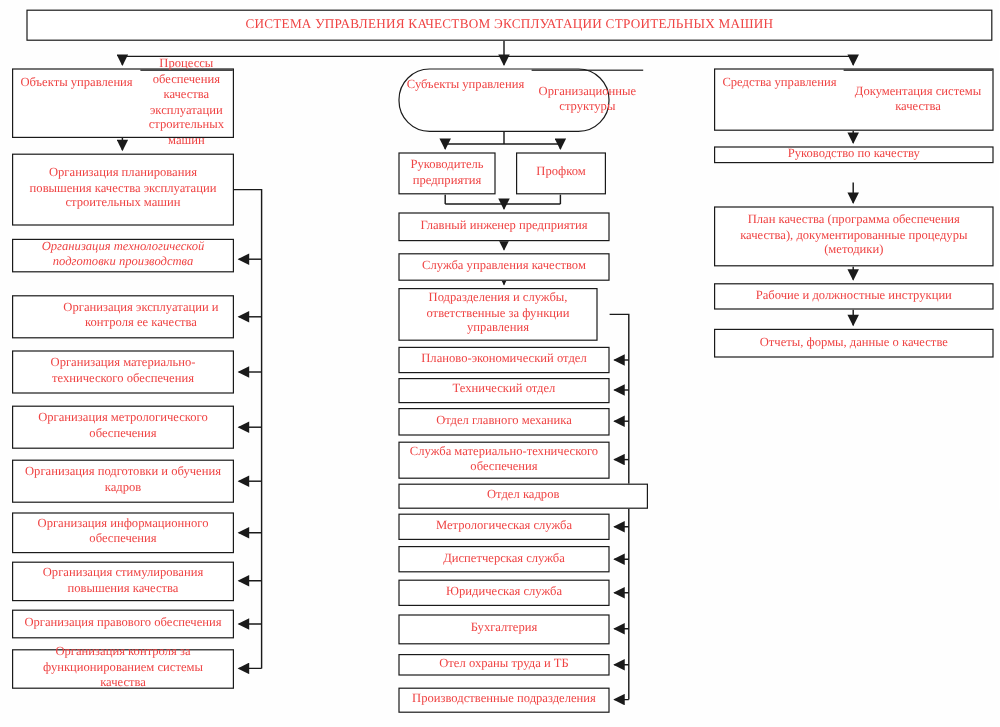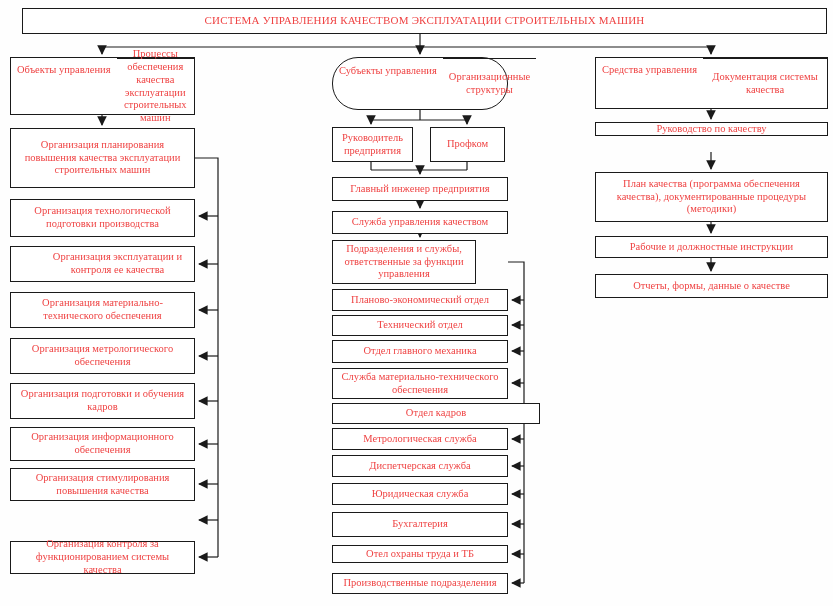--- a/index.html
+++ b/index.html
@@ -94,40 +94,41 @@
 
   <div class="box title-box" style="left:22px;top:8px;width:805px;height:26px;">СИСТЕМА УПРАВЛЕНИЯ КАЧЕСТВОМ ЭКСПЛУАТАЦИИ СТРОИТЕЛЬНЫХ МАШИН</div>
 
   <div class="box stack" style="left:10px;top:57px;width:185px;height:58px;">
     <div class="cell fixed" style="height:25px;">Объекты управления</div>
     <div class="cell">Процессы обеспечения качества эксплуатации строительных машин</div>
   </div>
 
   <div class="box" style="left:10px;top:128px;width:185px;height:60px;">Организация планирования повышения качества эксплуатации строительных машин</div>
 
-  <div class="box" style="left:10px;top:199px;width:185px;height:38px;">Организация технологической подготовки производства</div>
+  <div class="box" style="left:10px;top:199px;width:185px;height:28px;font-style:italic;">Организация технологической подготовки производства</div>
   <div class="box" style="left:10px;top:246px;width:185px;height:36px;padding-left:35px;">Организация эксплуатации и контроля ее качества</div>
   <div class="box" style="left:10px;top:292px;width:185px;height:36px;">Организация материально-технического обеспечения</div>
   <div class="box" style="left:10px;top:338px;width:185px;height:36px;">Организация метрологического обеспечения</div>
   <div class="box" style="left:10px;top:383px;width:185px;height:36px;">Организация подготовки и обучения кадров</div>
   <div class="box" style="left:10px;top:427px;width:185px;height:34px;">Организация информационного обеспечения</div>
   <div class="box" style="left:10px;top:468px;width:185px;height:33px;">Организация стимулирования повышения качества</div>
+  <div class="box" style="left:10px;top:508px;width:185px;height:24px;">Организация правового обеспечения</div>
   <div class="box" style="left:10px;top:541px;width:185px;height:33px;">Организация контроля за функционированием системы качества</div>
 
   <div class="box stack" style="left:332px;top:57px;width:176px;height:53px;border-radius:26px;">
     <div class="cell fixed" style="height:26px;">Субъекты управления</div>
     <div class="cell">Организационные структуры</div>
   </div>
 
   <div class="box" style="left:332px;top:127px;width:81px;height:35px;">Руководитель предприятия</div>
   <div class="box" style="left:430px;top:127px;width:75px;height:35px;">Профком</div>
 
   <div class="box" style="left:332px;top:177px;width:176px;height:24px;">Главный инженер предприятия</div>
   <div class="box" style="left:332px;top:211px;width:176px;height:23px;">Служба управления качеством</div>
-  <div class="box" style="left:332px;top:240px;width:144px;height:44px;">Подразделения и службы, ответственные за функции управления</div>
+  <div class="box" style="left:332px;top:240px;width:166px;height:44px;">Подразделения и службы, ответственные за функции управления</div>
 
   <div class="box" style="left:332px;top:289px;width:176px;height:22px;">Планово-экономический отдел</div>
   <div class="box" style="left:332px;top:315px;width:176px;height:21px;">Технический отдел</div>
   <div class="box" style="left:332px;top:340px;width:176px;height:23px;">Отдел главного механика</div>
   <div class="box" style="left:332px;top:368px;width:176px;height:31px;">Служба материально-технического обеспечения</div>
   <div class="box" style="left:332px;top:403px;width:208px;height:21px;">Отдел кадров</div>
   <div class="box" style="left:332px;top:428px;width:176px;height:22px;">Метрологическая служба</div>
   <div class="box" style="left:332px;top:455px;width:176px;height:22px;">Диспетчерская служба</div>
   <div class="box" style="left:332px;top:483px;width:176px;height:22px;">Юридическая служба</div>
   <div class="box" style="left:332px;top:512px;width:176px;height:25px;">Бухгалтерия</div>

